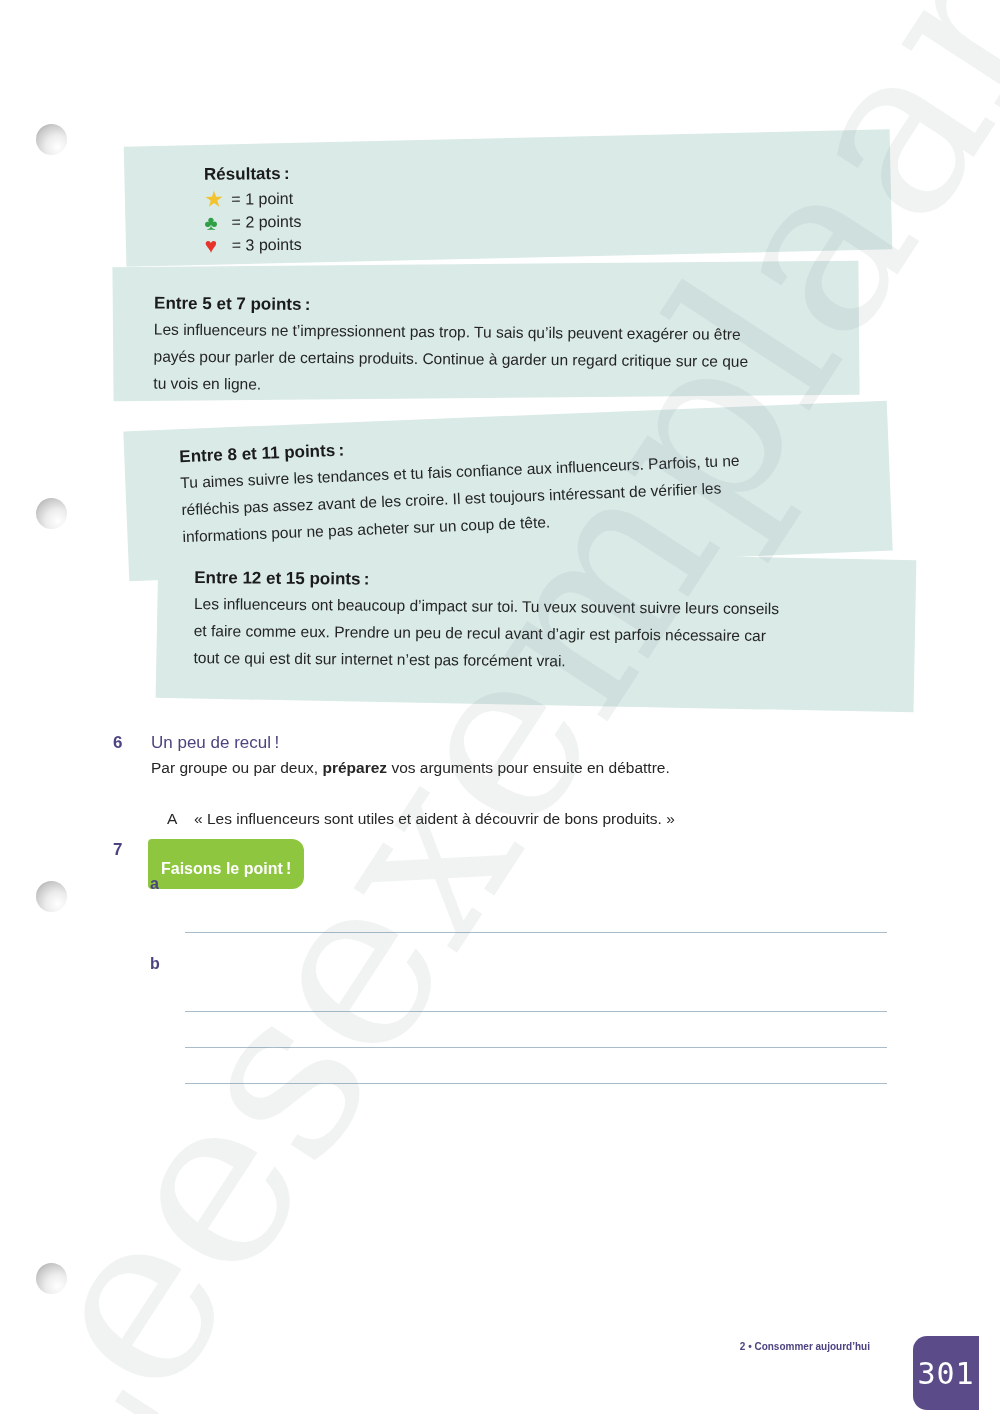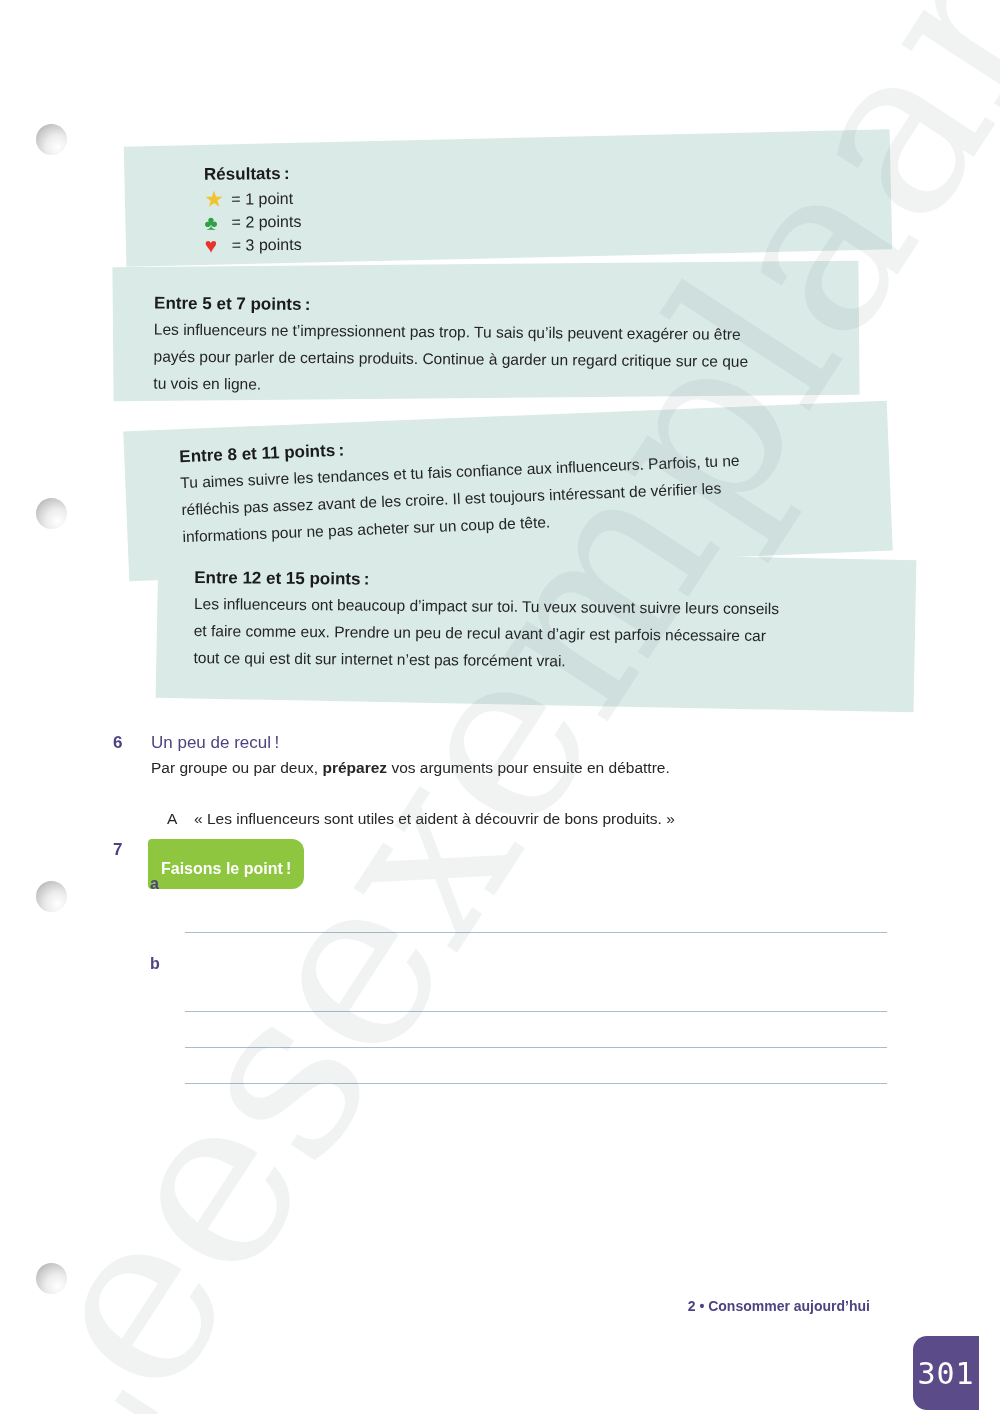--- a/index.html
+++ b/index.html
@@ -54,21 +54,21 @@
   .q-text{position:absolute;left:182px;font-size:15.5px;color:#262626;white-space:pre;}
   .qa{top:875px;}
   .qb{top:955px;}
   .answer-line{position:absolute;left:185px;width:702px;height:0;border-top:1px solid #a8bccb;}
   .la1{top:932px;}
   .lb1{top:1011px;}
   .lb2{top:1047px;}
   .lb3{top:1083px;}
 
   
-  .footer-chapter{position:absolute;right:130px;top:1298px;font-size:14px;font-weight:bold;color:#4d4380;}
+  .footer-chapter{position:absolute;right:130px;top:1341px;font-size:10px;font-weight:bold;color:#4d4380;}
   .page-badge{
     position:absolute;left:913px;top:1336px;width:66px;height:74px;
     background:#5b4b88;border-radius:14px 0 0 14px;
     display:flex;align-items:center;justify-content:center;
   }
   .page-num{color:#ffffff;font-size:30px;font-family:"DejaVu Sans Mono",monospace;letter-spacing:1px;}
 
   
   .watermark{
     position:absolute;left:50%;top:737px;

